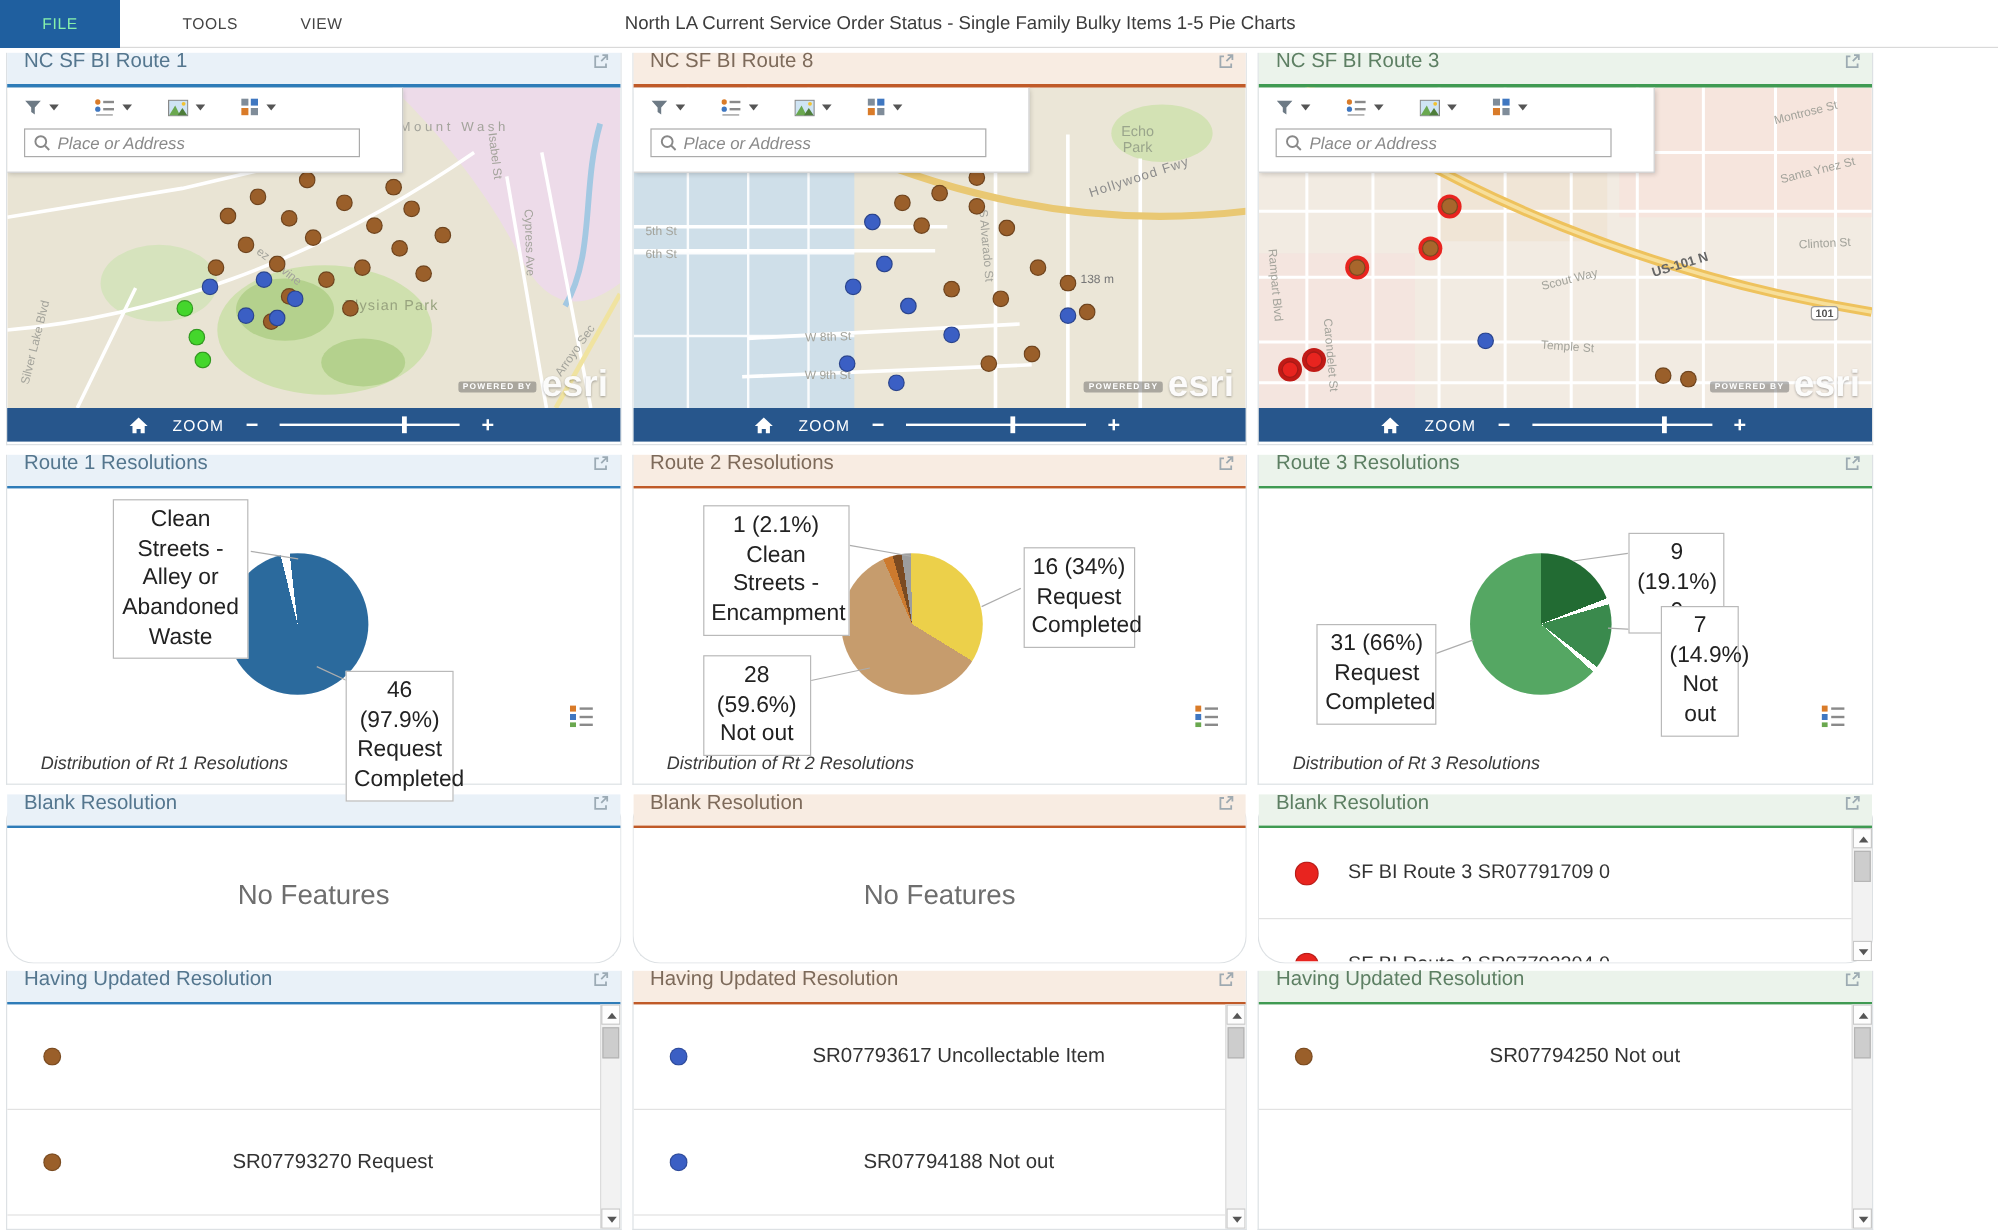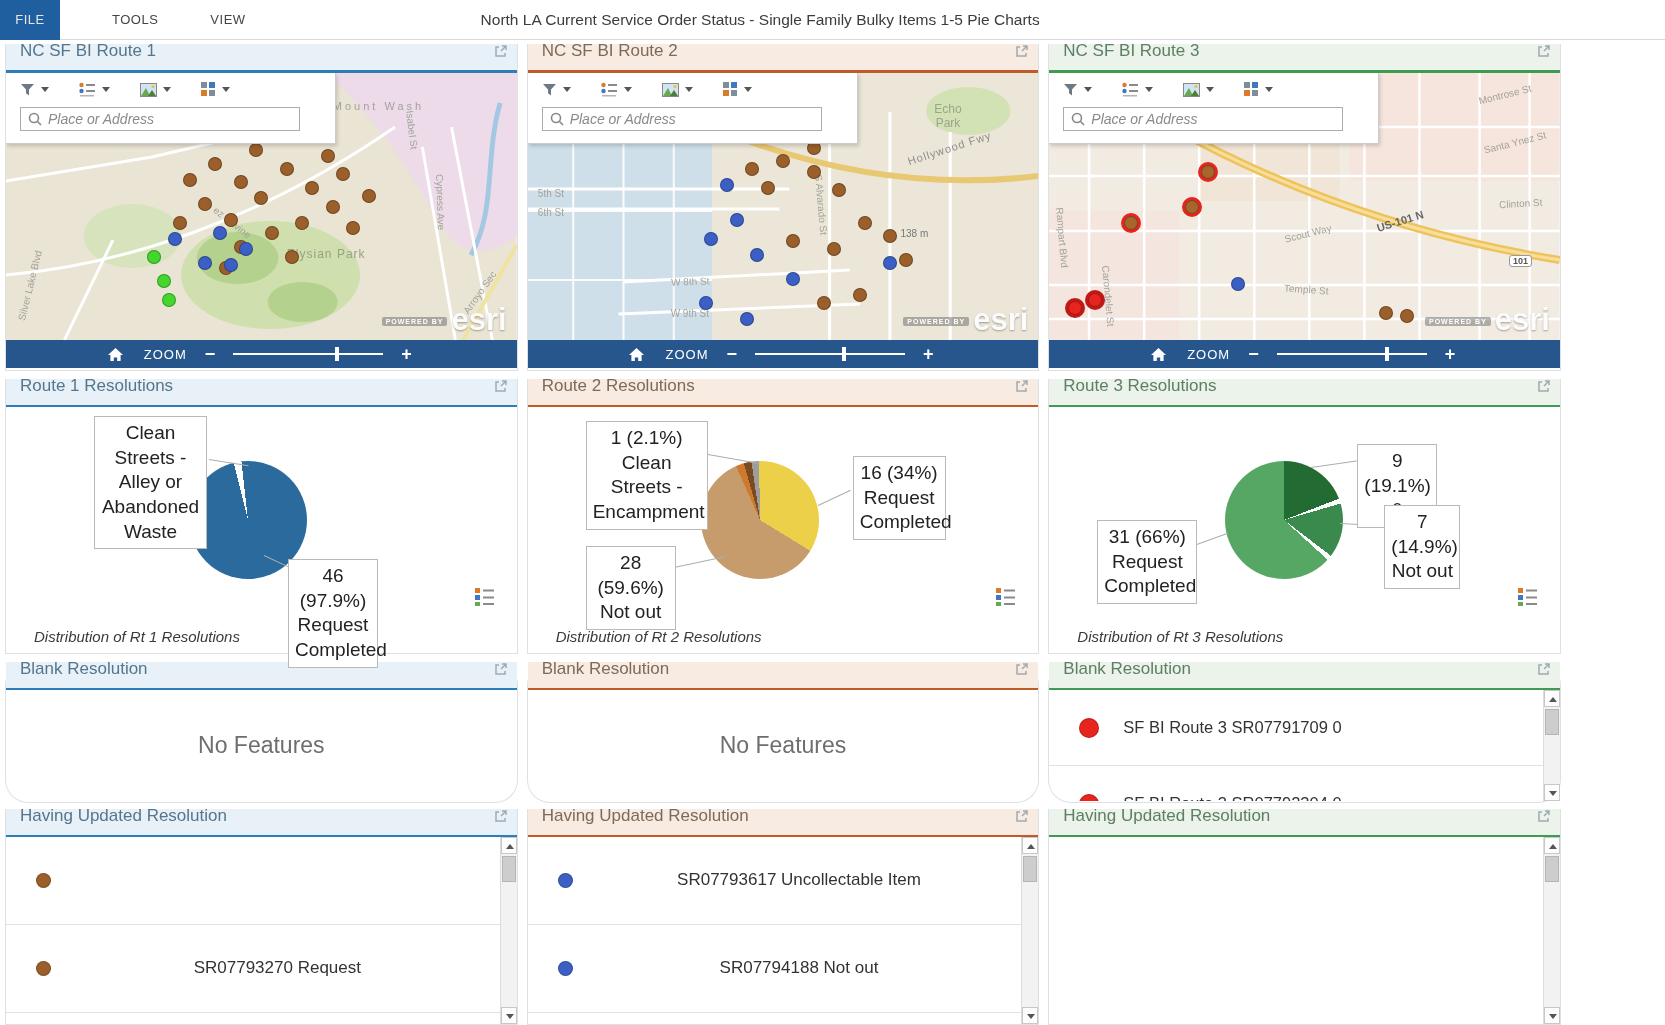--- a/index.html
+++ b/index.html
@@ -1,21 +1,21 @@
 <!DOCTYPE html>
 <html><head>
 <meta charset="utf-8">
 <style>
   * { margin:0; padding:0; box-sizing:border-box; }
   html,body { width:1665px; height:1025px; overflow:hidden; background:#fff;
               font-family:"Liberation Sans", sans-serif; }
 
   
   .menubar { height:40px; display:flex; align-items:center; border-bottom:1px solid #d9d9d9; background:#fff; }
-  .menu-file { width:60px; height:40px; background:#1f5f9f; color:#e5e5e5; display:flex; align-items:center;
+  .menu-file { width:100px; height:40px; background:#1f5f9f; color:#86efac; display:flex; align-items:center;
                justify-content:center; font-size:13px; letter-spacing:.5px; cursor:pointer; }
   .menu-item { margin-left:52px; font-size:13px; color:#444; letter-spacing:.5px; cursor:pointer; }
   .menu-title { margin-left:235px; font-size:15.5px; color:#3c3c3c; }
 
   
   .cols { display:grid; grid-template-columns:1fr 1fr 1fr; gap:9px; width:1556px; margin:4px 0 0 5px; height:981px; }
   .col { display:flex; flex-direction:column; min-width:0; }
 
   .panel { background:#fff; border:1px solid #dde1e4; border-top:none; position:relative; }
   .panel-header { height:28px; background:var(--hbg); border-bottom:2px solid var(--accent);
@@ -316,21 +316,21 @@
           <div class="sb-btn sb-down"></div>
         </div>
       </div>
     </section>
   </div>
 
   <div class="col" style="--accent: #c05a28; --hbg: #f8ece2; --hfg: #7d6a5a;">
 
     <section class="panel map-panel">
       <header class="panel-header">
-        <span class="panel-title">NC SF BI Route 2</span>
+        <span class="panel-title">NC SF BI Route 8</span>
         <span class="expand-icon">
           <svg class="icon-svg" width="16" height="16" viewBox="0 0 16 16">
               <path d="M6 4 H3 v9 h9 v-3" fill="none" stroke="#8a9aa5" stroke-width="1.5"></path>
               <path d="M9 3 h4 v4 M13 3 L8 8" fill="none" stroke="#8a9aa5" stroke-width="1.5"></path>
             </svg>
         </span>
       </header>
       <div class="map-area">
         <svg class="map-svg" viewBox="0 0 508 267" preserveAspectRatio="none">
           <rect width="508" height="267" fill="#ebe6d7"></rect>
@@ -660,21 +660,21 @@
               <path d="M9 3 h4 v4 M13 3 L8 8" fill="none" stroke="#8a9aa5" stroke-width="1.5"></path>
             </svg>
         </span>
       </header>
       <div class="pie-body">
         <div class="pie" style="left: 176px; top: 54px; background: conic-gradient(rgb(34, 107, 51) 0deg, rgb(34, 107, 51) 68.76deg, rgb(255, 255, 255) 68.76deg, rgb(255, 255, 255) 73.76deg, rgb(58, 138, 77) 73.76deg, rgb(58, 138, 77) 127.4deg, rgb(255, 255, 255) 127.4deg, rgb(255, 255, 255) 132.4deg, rgb(85, 167, 99) 132.4deg, rgb(85, 167, 99) 370deg);"></div>
         <div class="leader" style="left:262px;top:60px;width:46px;transform:rotate(-8deg);"></div>
         <div class="leader" style="left:291px;top:116px;width:44px;transform:rotate(3deg);"></div>
         <div class="leader" style="left:145px;top:138px;width:36px;transform:rotate(-20deg);"></div>
         <div class="callout" style="left:308px;top:37px;width:80px;">9 (19.1%) 0</div>
-        <div class="callout" style="left:335px;top:98px;width:76px;">7 (14.9%) Not out</div>
+        <div class="callout" style="left:335px;top:98px;width:65px;">7 (14.9%) Not out</div>
         <div class="callout" style="left:48px;top:113px;width:100px;">31 (66%) Request Completed</div>
         <div class="pie-caption">Distribution of Rt 3 Resolutions</div>
         <span class="legend-icon">
           <svg class="icon-svg" width="20" height="19" viewBox="0 0 20 19">
               <rect y="1" width="5" height="5" fill="#d97b29"></rect>
               <rect x="8" y="2.5" width="11" height="2" fill="#8a8a8a"></rect>
               <rect y="8" width="5" height="5" fill="#3f77c1"></rect>
               <rect x="8" y="9.5" width="11" height="2" fill="#8a8a8a"></rect>
               <rect y="15" width="5" height="4" fill="#6aa84f"></rect>
               <rect x="8" y="16" width="11" height="2" fill="#8a8a8a"></rect>
@@ -719,20 +719,24 @@
         <span class="panel-title">Having Updated Resolution</span>
         <span class="expand-icon">
           <svg class="icon-svg" width="16" height="16" viewBox="0 0 16 16">
               <path d="M6 4 H3 v9 h9 v-3" fill="none" stroke="#8a9aa5" stroke-width="1.5"></path>
               <path d="M9 3 h4 v4 M13 3 L8 8" fill="none" stroke="#8a9aa5" stroke-width="1.5"></path>
             </svg>
         </span>
       </header>
       <div class="list-body">
         <div class="feat-list">
+          <div class="feat-row">
+            <span class="feat-dot" style="background: rgb(154, 95, 42);"></span>
+            <span class="feat-text">SR07794250 Not out</span>
+          </div>
         </div>
         <div class="scrollbar">
           <div class="sb-btn sb-up"></div>
           <div class="sb-track">
               <div class="sb-thumb"></div>
             </div>
           <div class="sb-btn sb-down"></div>
         </div>
       </div>
     </section>

